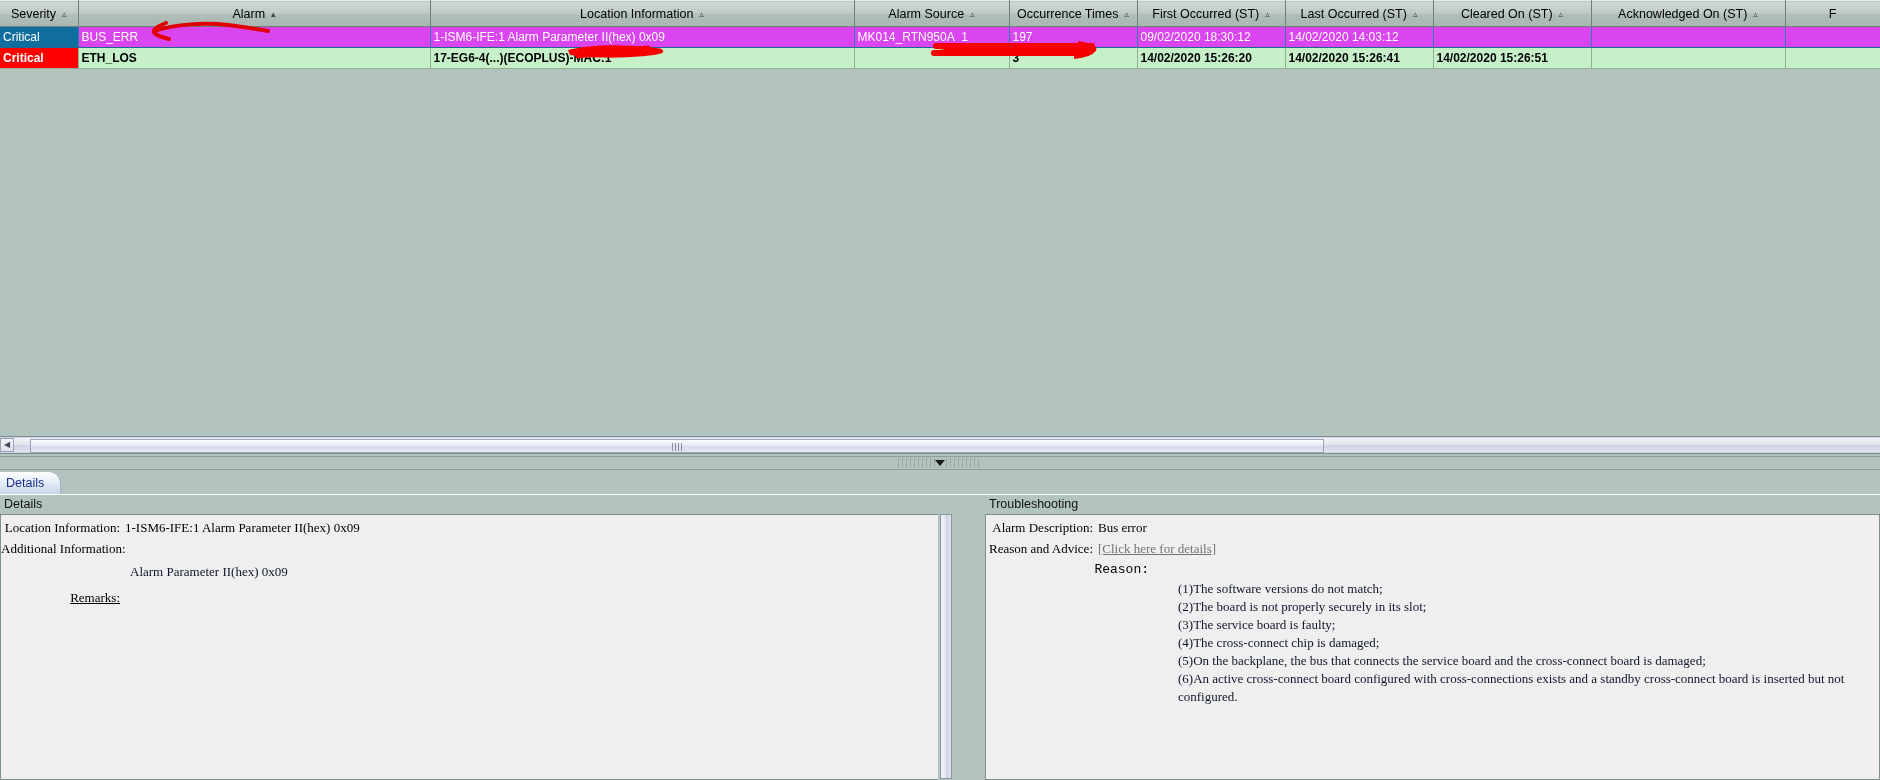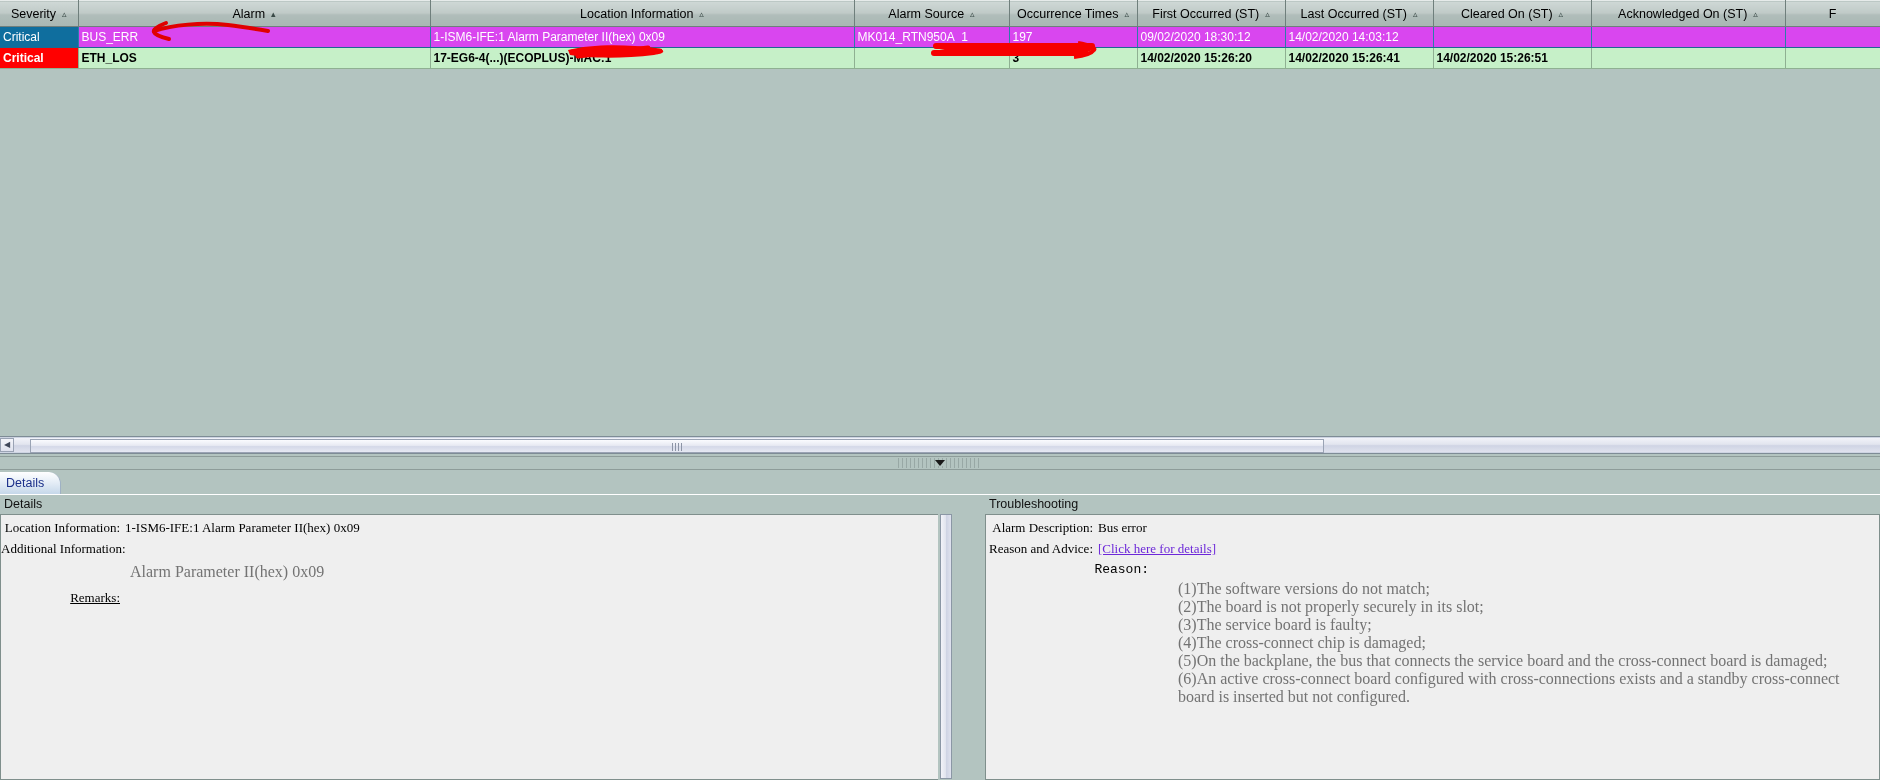--- a/index.html
+++ b/index.html
@@ -215,27 +215,27 @@
     padding-right: 5px;
     white-space: nowrap;
     flex: 0 0 auto;
   }
   .field-value { white-space: nowrap; }
   .fl-140 { width: 124px; }
   .fl-110 { width: 112px; }
 
   .indent-block {
     font-family: "Liberation Serif", serif;
-    font-size: 16px;
+    font-size: 13px;
     line-height: 18px;
+    color: #0f172a;
+  }
+
+  a.link {
     color: #737373;
-  }
-
-  a.link {
-    color: #6d28d9;
     text-decoration: underline;
   }
 
   
   .vscroll-strip {
     position: absolute; left: 938px; top: 495px; width: 16px; height: 285px;
     background: #b3c4c0;
   }
   .vscroll-strip .vtrack {
     position: absolute; left: 2px; top: 19px; width: 12px; bottom: 1px;

